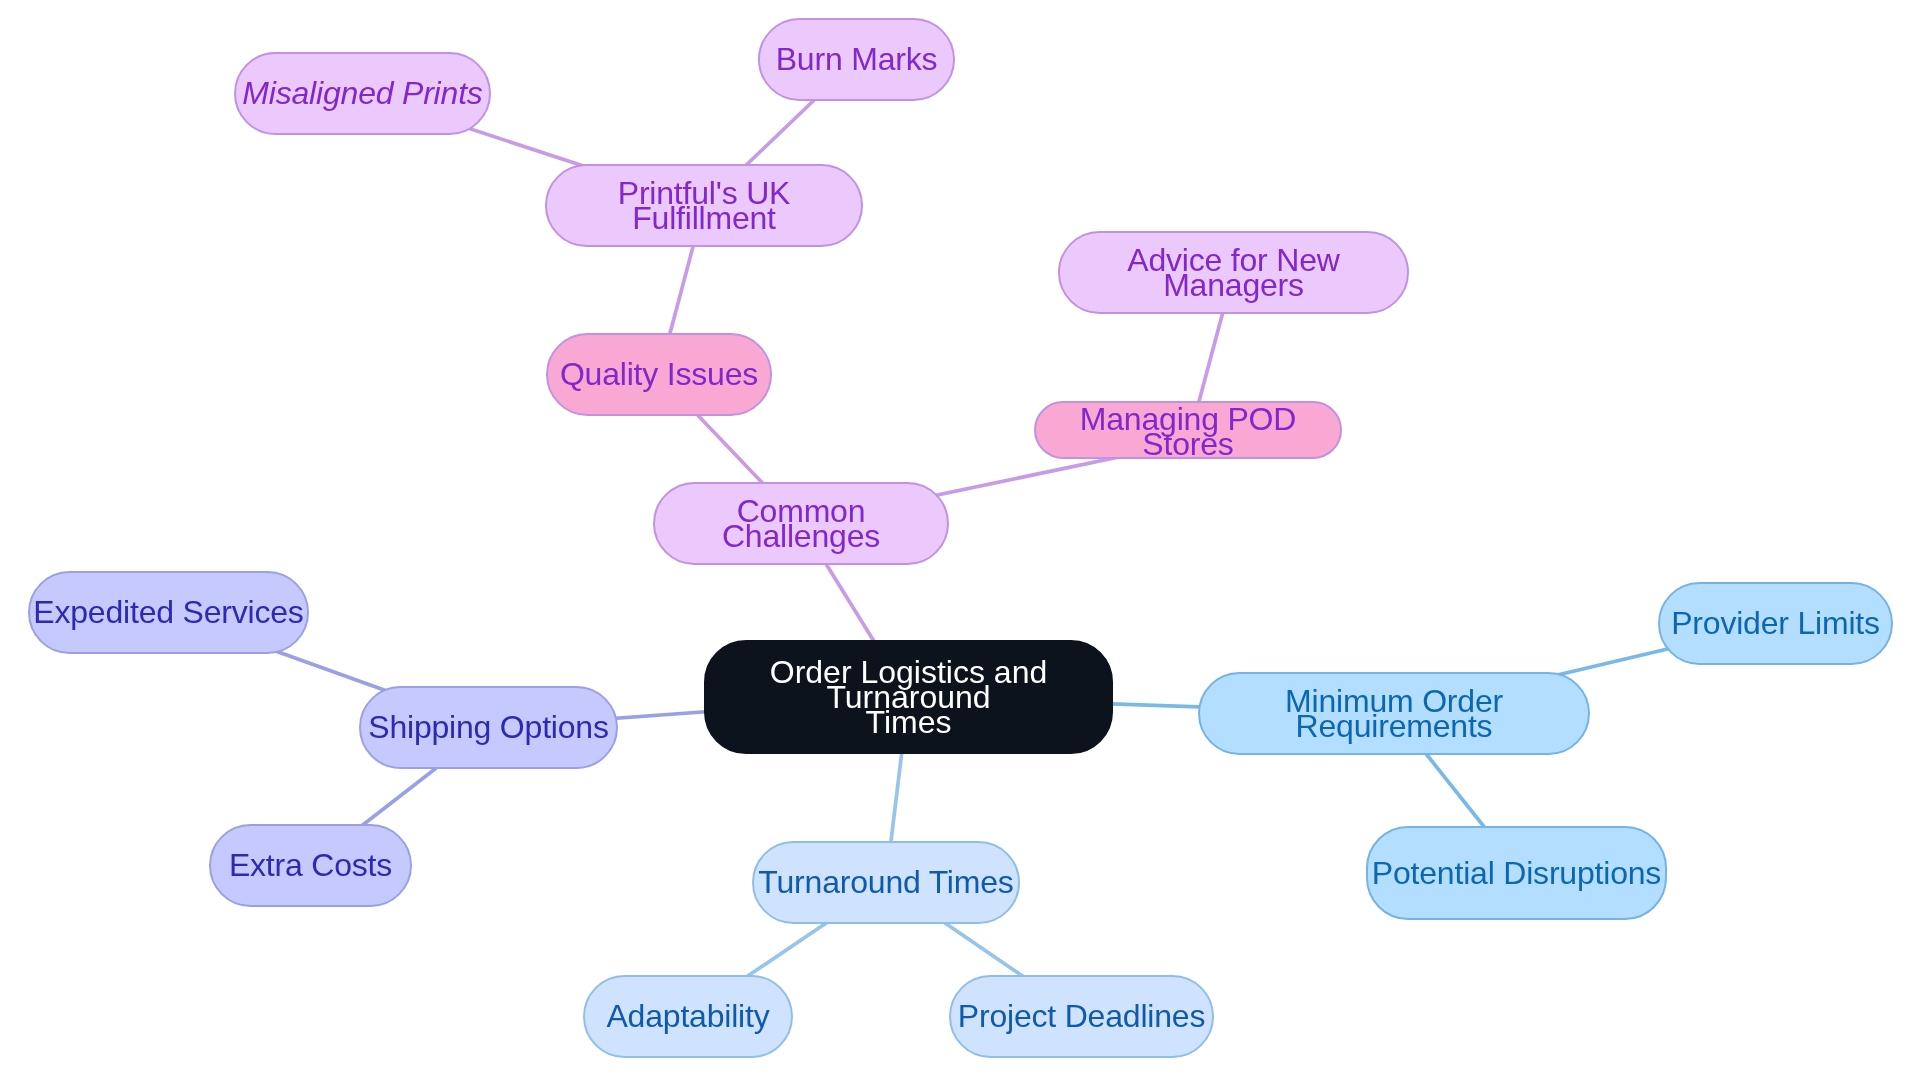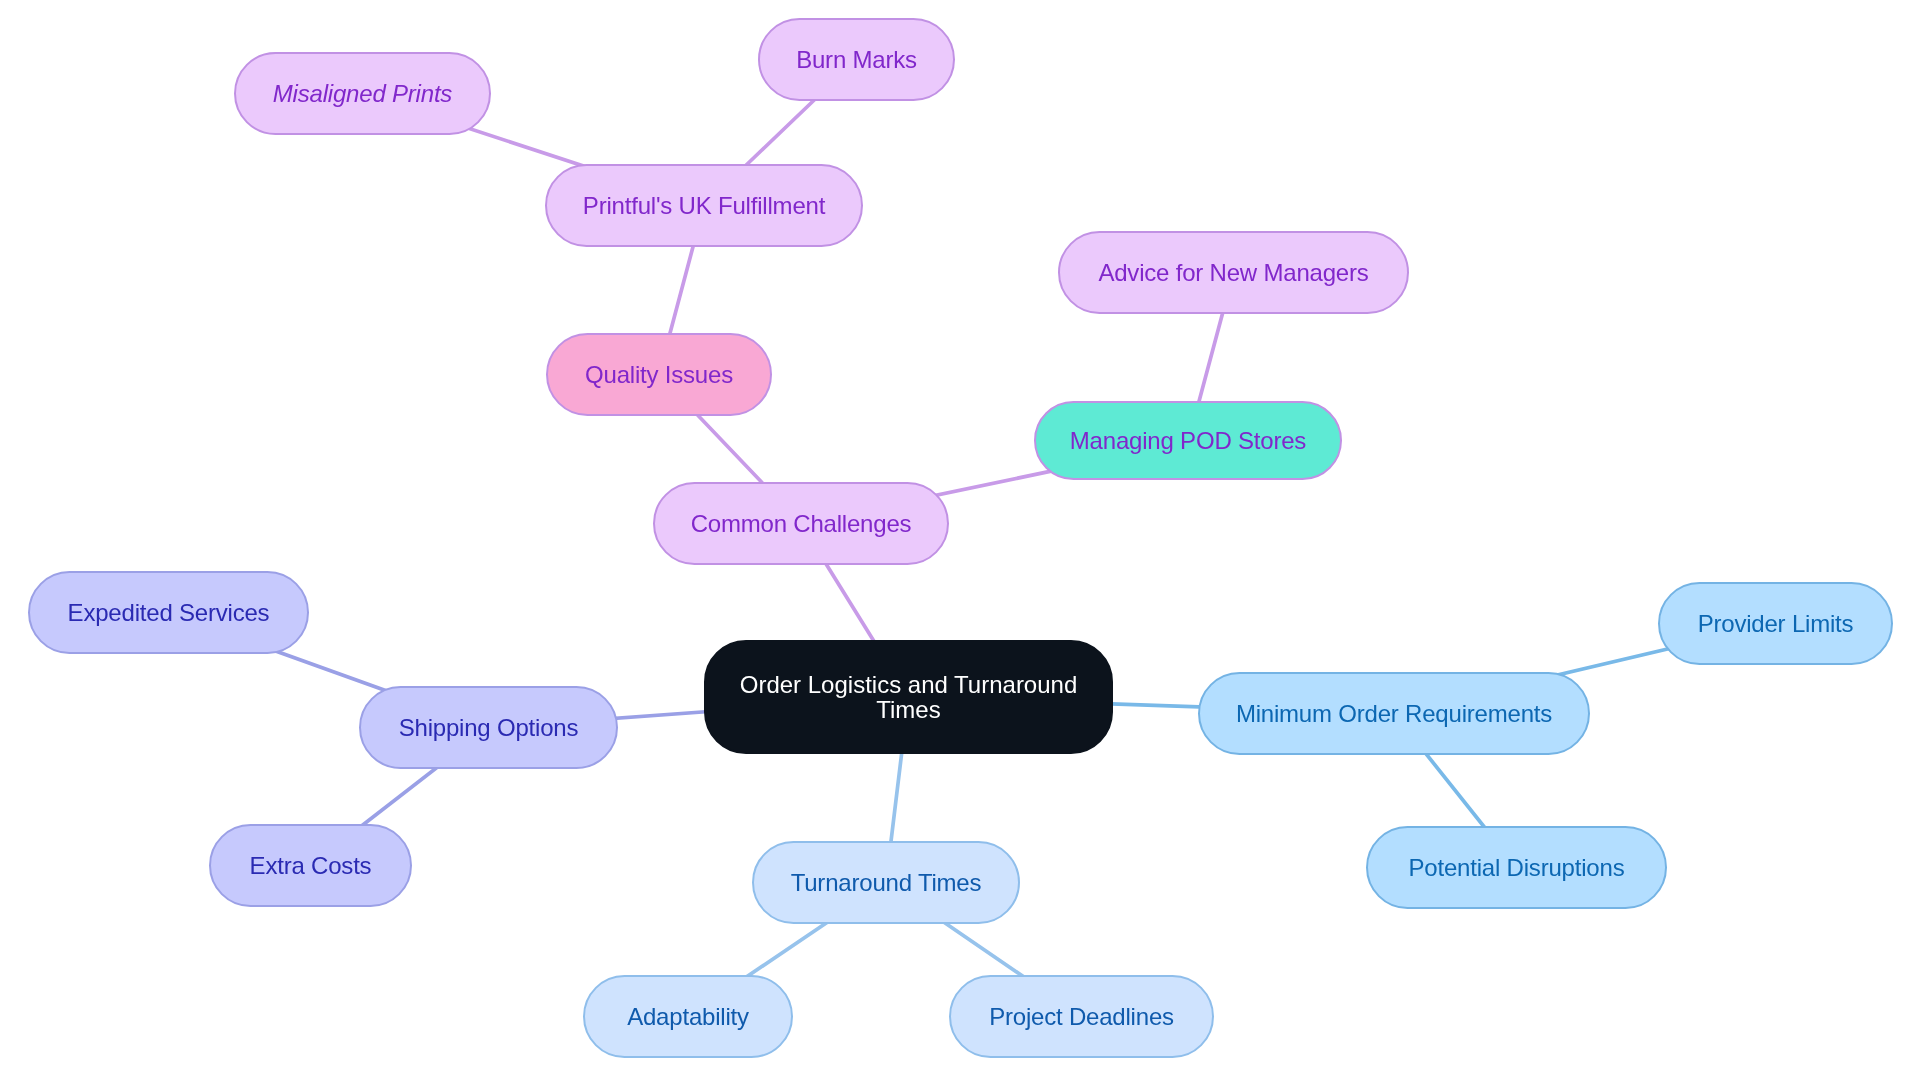--- a/index.html
+++ b/index.html
@@ -4,21 +4,21 @@
 <title>Order Logistics and Turnaround Times</title>
 <style>
   html,body{margin:0;padding:0;}
   body{width:1920px;height:1083px;background:#ffffff;overflow:hidden;
        font-family:"Liberation Sans","DejaVu Sans",sans-serif;}
   #mindmap{position:relative;width:1920px;height:1083px;background:#ffffff;}
   #edge-layer{position:absolute;left:0;top:0;width:1920px;height:1083px;pointer-events:none;}
   .mm-node{position:absolute;box-sizing:border-box;display:flex;align-items:center;
            justify-content:center;border-style:solid;border-width:2px;}
   .mm-label{display:block;transform:translate3d(0,-0.3px,0);text-align:center;
-            font-size:24px;line-height:25px;
+            font-size:32px;line-height:25px;
             white-space:pre-line;letter-spacing:-0.2px;}
   .mm-node.is-root .mm-label{letter-spacing:0;}
 </style>
 </head>
 <body>
 
 <div id="mindmap">
 
   <svg id="edge-layer" viewBox="0 0 1920 1083">
     <path class="mm-edge" d="M 908.5,697.0 L 801.0,523.5" fill="none" stroke="#C89BE8" stroke-width="3.7" stroke-linecap="round"></path>
@@ -51,21 +51,21 @@
   </div>
   <div class="mm-node" style="left:545.0px;top:164.0px;width:318px;height:83px;border-radius:42.0px;background:#EBC9FC;border-color:#C191E4;">
     <span class="mm-label" style="color:#8127CB;">Printful's UK Fulfillment</span>
   </div>
   <div class="mm-node" style="left:234.0px;top:52.0px;width:257px;height:83px;border-radius:42.0px;background:#EBC9FC;border-color:#C191E4;">
     <span class="mm-label" style="color:#8127CB;font-style:italic;">Misaligned Prints</span>
   </div>
   <div class="mm-node" style="left:758.0px;top:18.0px;width:197px;height:83px;border-radius:42.0px;background:#EBC9FC;border-color:#C191E4;">
     <span class="mm-label" style="color:#8127CB;">Burn Marks</span>
   </div>
-  <div class="mm-node" style="left:1034.0px;top:401.0px;width:308px;height:79px;border-radius:42.0px;background:#5eead4;border-color:#C191E4;">
+  <div class="mm-node" style="left:1034.0px;top:401.0px;width:308px;height:58px;border-radius:42.0px;background:#f9a8d4;border-color:#C191E4;align-items:flex-end;">
     <span class="mm-label" style="color:#8127CB;">Managing POD Stores</span>
   </div>
   <div class="mm-node" style="left:1058.0px;top:231.0px;width:351px;height:83px;border-radius:42.0px;background:#EBC9FC;border-color:#C191E4;">
     <span class="mm-label" style="color:#8127CB;">Advice for New Managers</span>
   </div>
   <div class="mm-node" style="left:359.0px;top:686.0px;width:259px;height:83px;border-radius:42.0px;background:#C6C9FD;border-color:#9BA0E6;">
     <span class="mm-label" style="color:#2A2AB2;">Shipping Options</span>
   </div>
   <div class="mm-node" style="left:28.0px;top:571.0px;width:281px;height:83px;border-radius:42.0px;background:#C6C9FD;border-color:#9BA0E6;">
     <span class="mm-label" style="color:#2A2AB2;">Expedited Services</span>
@@ -81,17 +81,17 @@
   </div>
   <div class="mm-node" style="left:949.0px;top:975.0px;width:265px;height:83px;border-radius:42.0px;background:#CFE3FE;border-color:#8FBEEB;">
     <span class="mm-label" style="color:#0F5AAC;">Project Deadlines</span>
   </div>
   <div class="mm-node" style="left:1658.0px;top:582.0px;width:235px;height:83px;border-radius:42.0px;background:#B3DEFF;border-color:#74B3E4;">
     <span class="mm-label" style="color:#0C67B2;">Provider Limits</span>
   </div>
   <div class="mm-node" style="left:1198.0px;top:672.0px;width:392px;height:83px;border-radius:42.0px;background:#B3DEFF;border-color:#74B3E4;">
     <span class="mm-label" style="color:#0C67B2;">Minimum Order Requirements</span>
   </div>
-  <div class="mm-node" style="left:1366.0px;top:826.0px;width:301px;height:83px;border-radius:42.0px;background:#B3DEFF;border-color:#74B3E4;">
+  <div class="mm-node" style="left:1366.0px;top:826.0px;width:301px;height:94px;border-radius:42.0px;background:#B3DEFF;border-color:#74B3E4;">
     <span class="mm-label" style="color:#0C67B2;">Potential Disruptions</span>
   </div>
 
 </div>
 
 </body></html>

